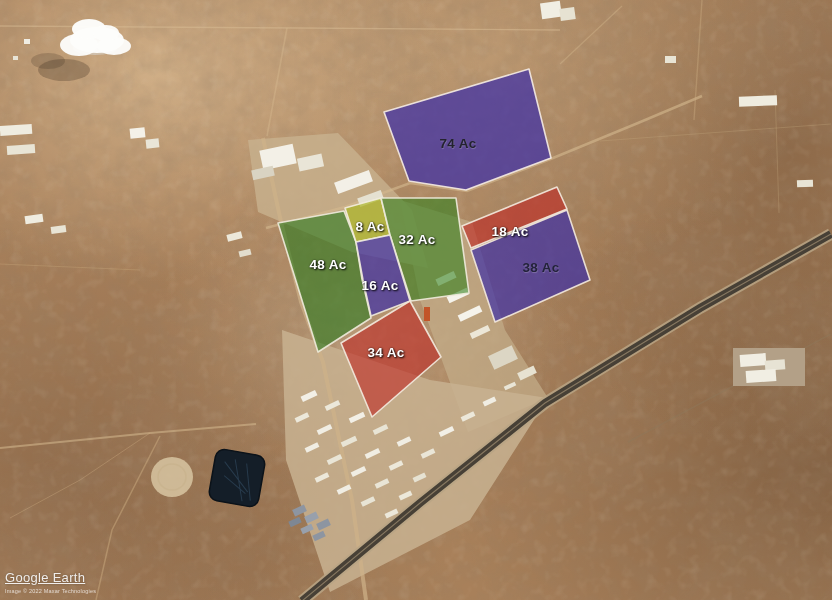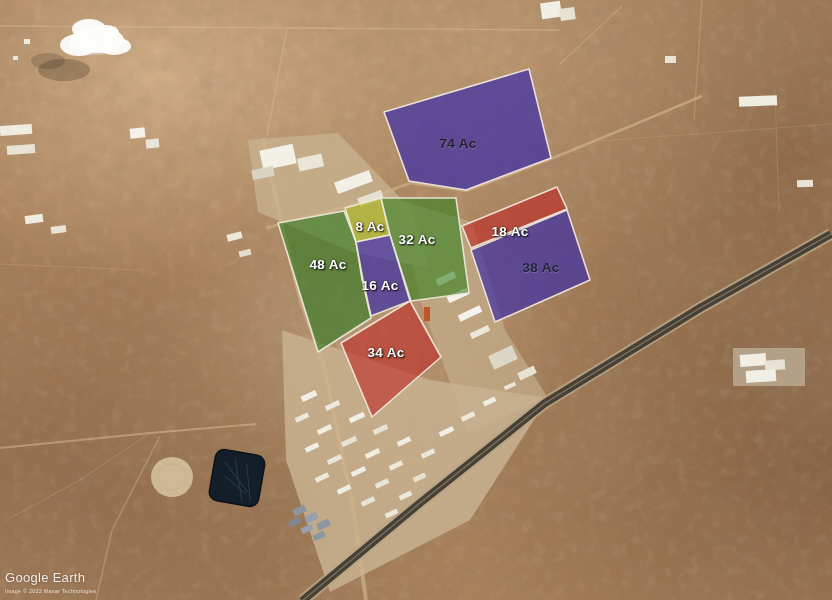--- a/index.html
+++ b/index.html
@@ -16,21 +16,21 @@
       radial-gradient(300px 210px at 42% 56%, rgba(206,181,148,.5), rgba(206,181,148,0) 70%),
       radial-gradient(280px 210px at 30% 95%, rgba(148,113,80,.5), rgba(148,113,80,0) 70%);
     padding-left: 25px;
   }
   svg{position:absolute;left:0;top:0;}
   .parcel-label{font-family:"Liberation Sans",sans-serif;font-weight:bold;
     font-size:13.5px;letter-spacing:.3px;text-anchor:middle;}
   .lbl-light{text-shadow:1px 1.2px 2px rgba(0,0,0,.95),0 0 2px rgba(0,0,0,.55);}
   .lbl-dark{text-shadow:.5px .5px 1px rgba(255,255,255,.22);}
   .watermark{position:absolute;left:5px;top:570px;font-size:13px;letter-spacing:.3px;
-    color:rgba(250,250,250,.92);text-shadow:0 0 2px rgba(60,45,30,.5);}
+    color:rgba(250,250,250,.92);text-shadow:0 0 2px rgba(60,45,30,.5);text-decoration:underline;}
   .attribution{position:absolute;left:5px;top:588px;font-size:5.5px;
     color:rgba(255,255,255,.72);letter-spacing:.2px;}
 </style>
 </head>
 <body>
 
 <div class="map-viewport">
   <svg width="832" height="600" viewBox="0 0 832 600">
     <defs>
       <filter id="blotch" x="0" y="0" width="100%" height="100%">

